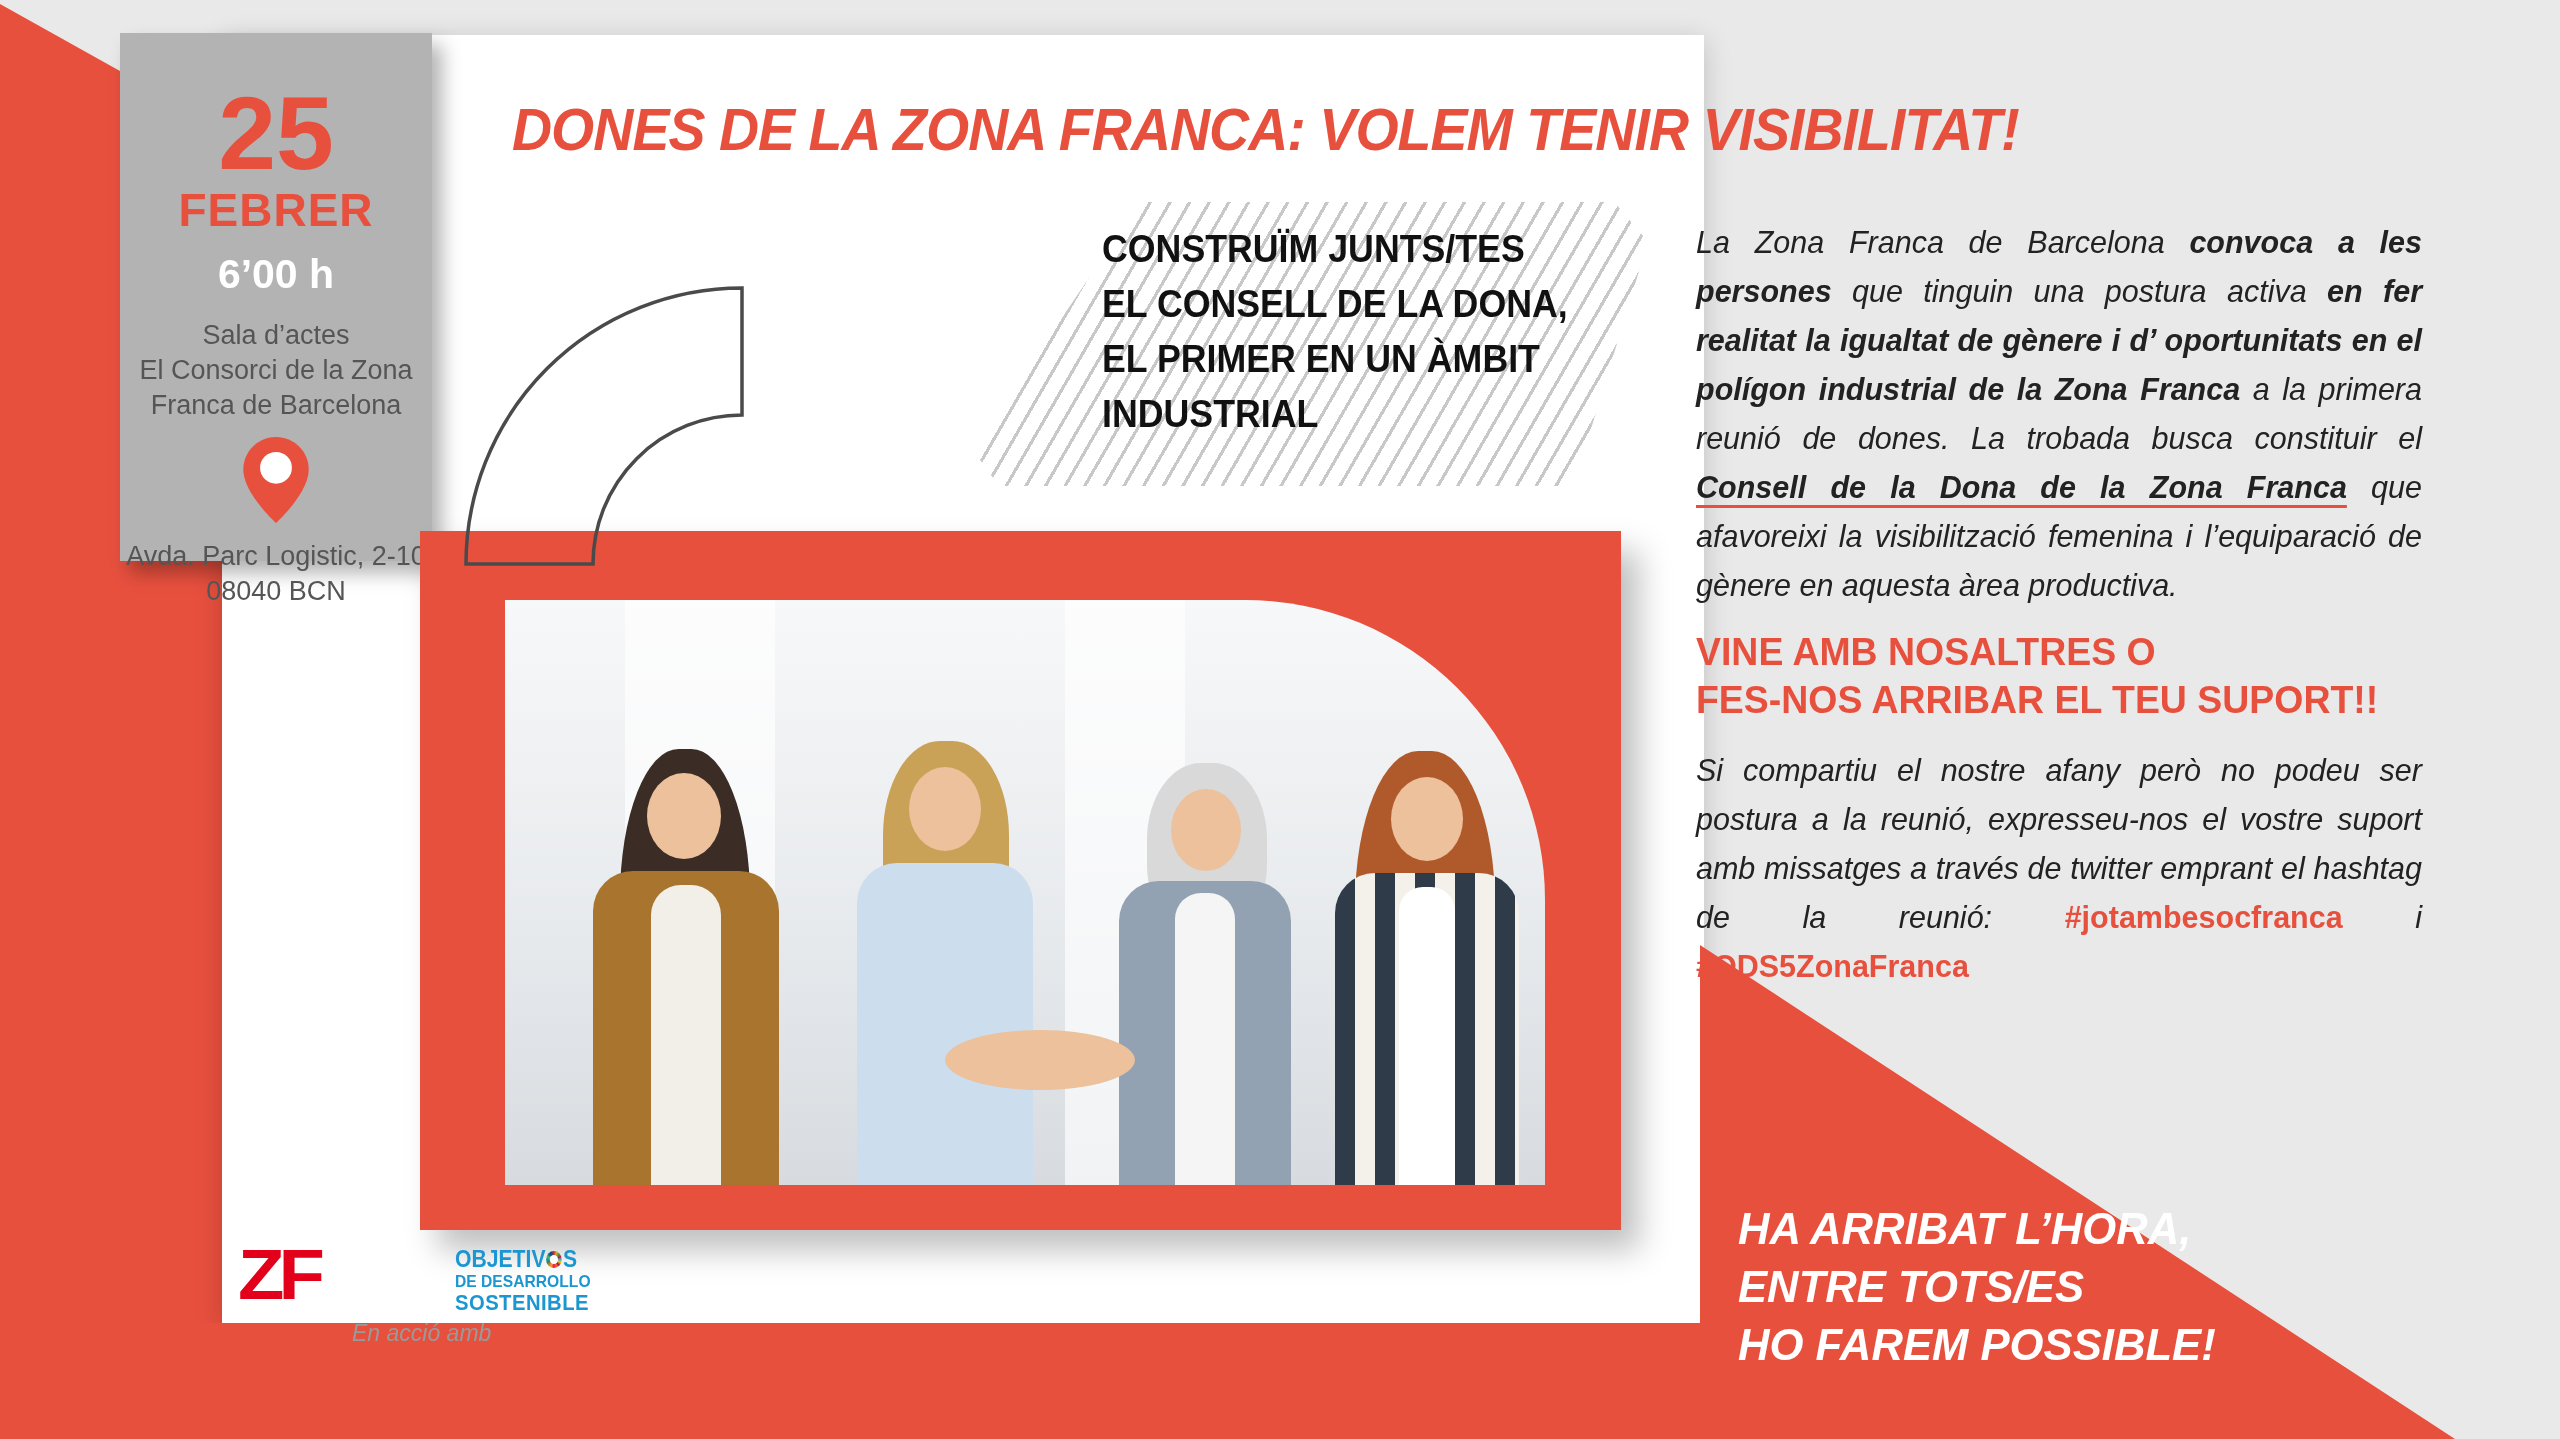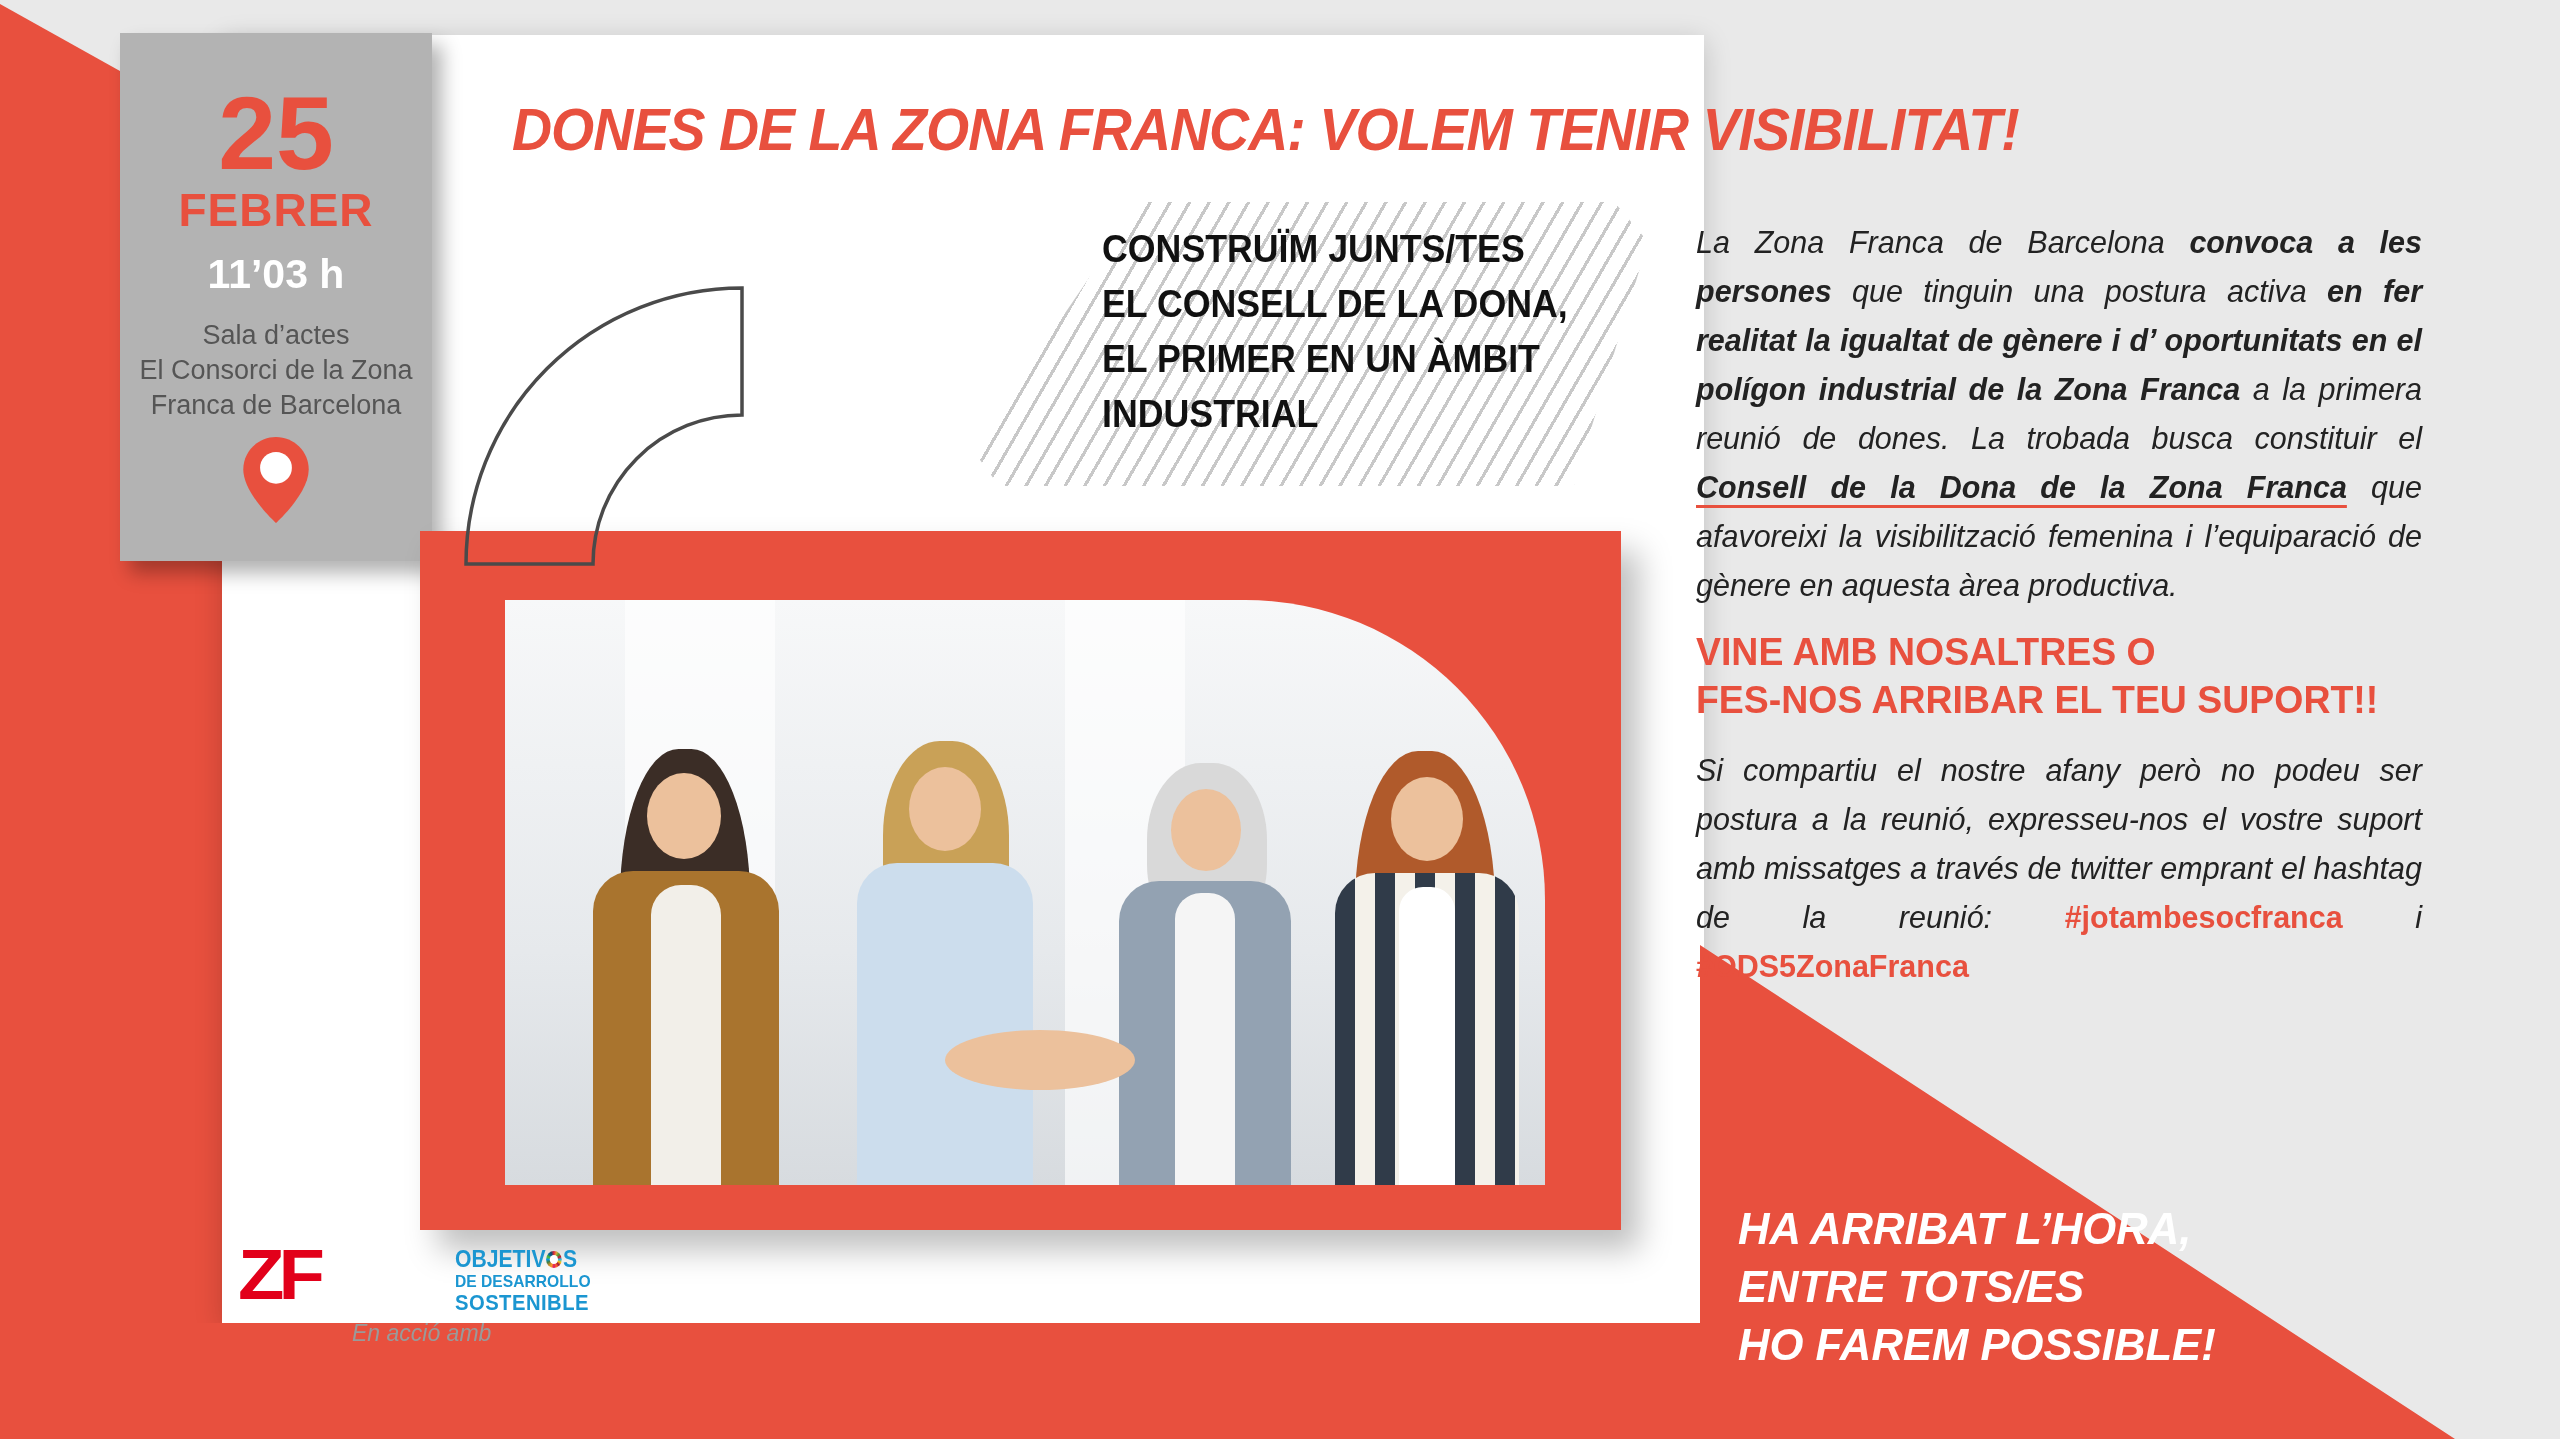--- a/index.html
+++ b/index.html
@@ -86,31 +86,35 @@
 
 <div class="stage">
 
   <div class="left-band"></div>
   <div class="card"></div>
   <div class="red-bottom"></div>
 
   <div class="date-box">
     <div class="date-day">25</div>
     <div class="date-month">FEBRER</div>
-    <div class="date-time">11’03 h</div>
+    <div class="date-time">6’00 h</div>
     <div class="venue">
       <div>Sala d’actes</div>
       <div>El Consorci de la Zona</div>
       <div>Franca de Barcelona</div>
     </div>
     <div class="pin">
       <svg width="66" height="86" viewBox="0 0 70 92">
         <path d="M35,0 C15.7,0 0,15.6 0,34.8 C0,60.5 35,92 35,92 S70,60.5 70,34.8 C70,15.6 54.3,0 35,0 Z" fill="#e8503e"></path>
         <circle cx="35" cy="33" r="17" fill="#ffffff"></circle>
       </svg>
+    </div>
+    <div class="address">
+      <div>Avda. Parc Logistic, 2-10</div>
+      <div>08040 BCN</div>
     </div>
   </div>
 
   <div class="main-title">DONES DE LA ZONA FRANCA: VOLEM TENIR VISIBILITAT!</div>
 
   <div class="hatch"></div>
   <div class="hatch-text">
     <div>CONSTRUÏM JUNTS/TES</div>
     <div>EL CONSELL DE LA DONA,</div>
     <div>EL PRIMER EN UN ÀMBIT</div>

